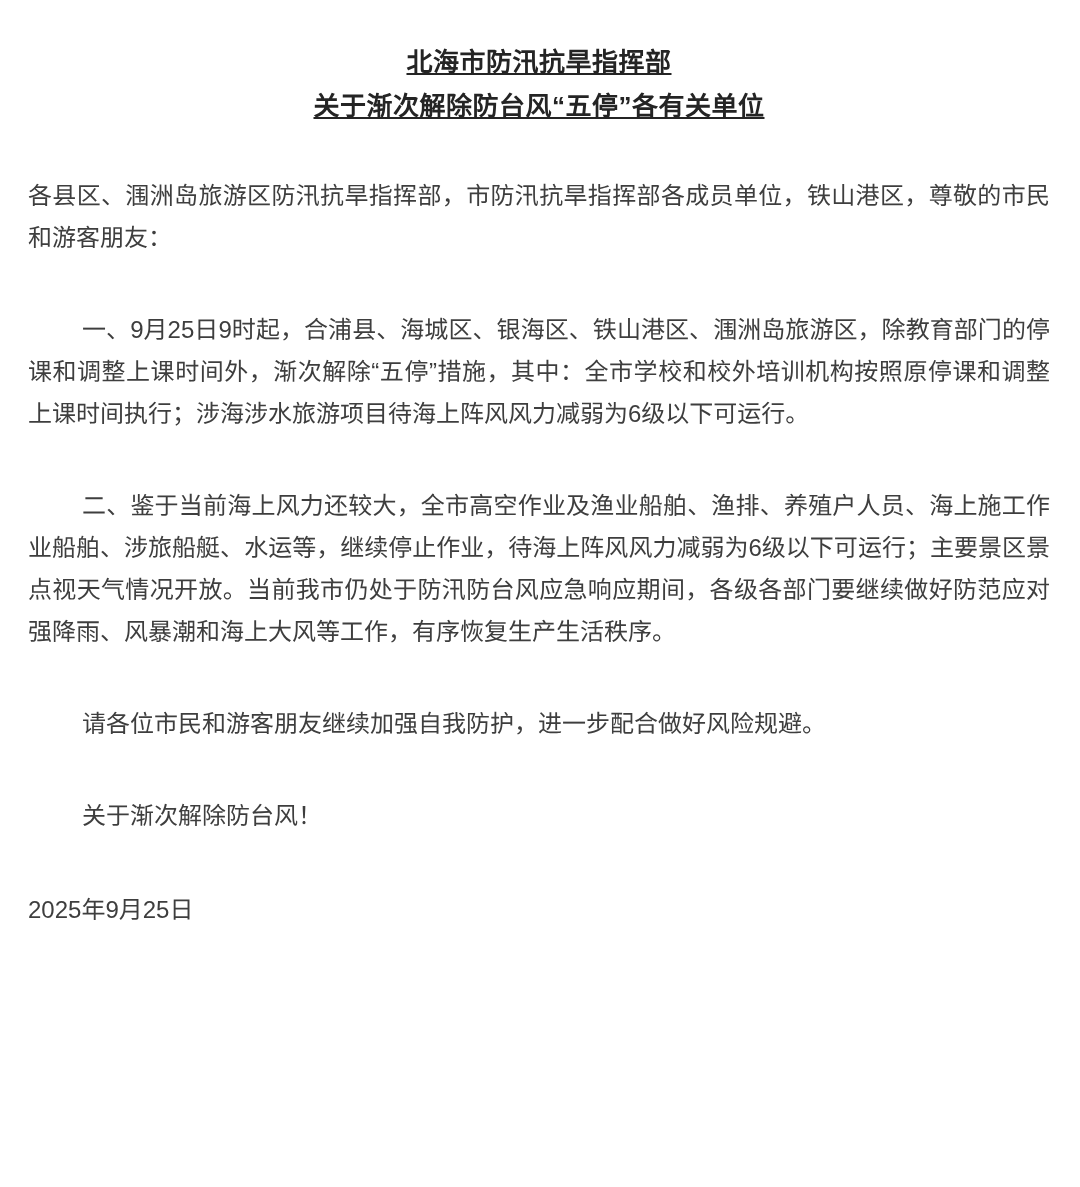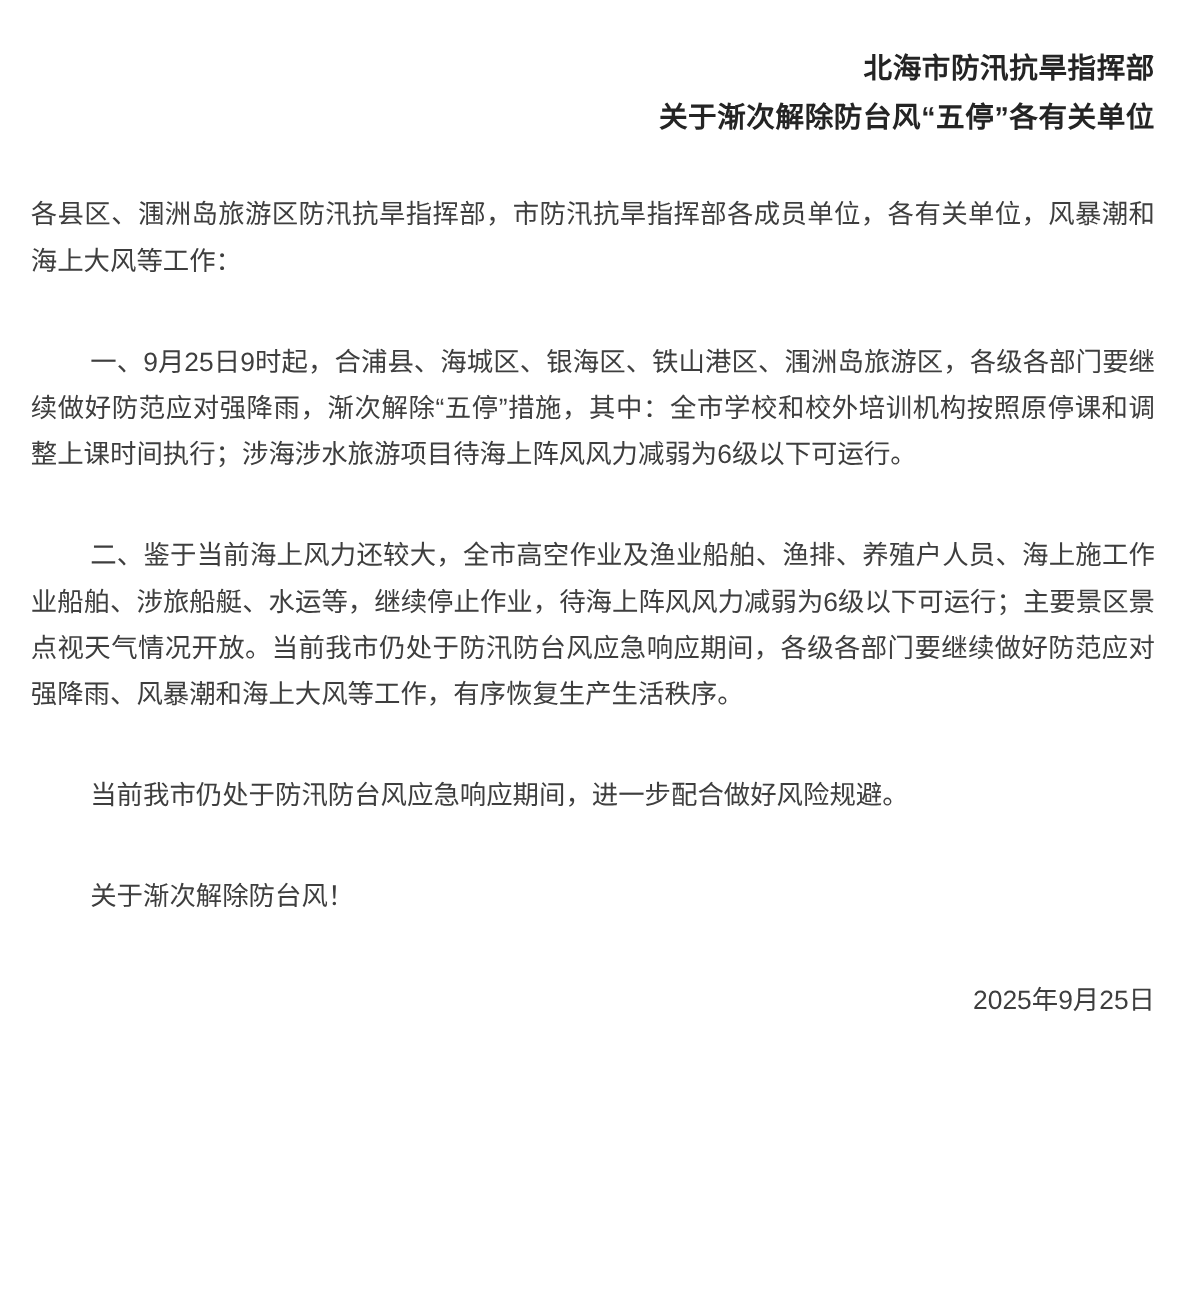--- a/index.html
+++ b/index.html
@@ -15,65 +15,65 @@
   }
   .doc {
     box-sizing: border-box;
     width: 1080px;
     padding: 40px 30px 0 28px;
   }
   .title-line {
     font-size: 26px;
     font-weight: 700;
     line-height: 44px;
-    text-align: right;
+    text-align: center;
     color: #242424;
     letter-spacing: 0.5px;
+    text-decoration: underline;
   }
   .para {
     margin: 50px 0 0 0;
     font-size: 24px;
     line-height: 42px;
     color: #3e3e3e;
     text-align: justify;
     word-break: break-all;
   }
   .para.first {
     margin-top: 47px;
   }
   .para.indent {
     text-indent: 54px;
   }
   .date-line {
     margin: 52px 0 0 0;
     font-size: 24px;
     line-height: 42px;
     color: #3e3e3e;
-    text-align: right;
   }
 </style>
 </head>
 <body>
 
 <div class="doc">
 
   <header>
     <div class="title-line">北海市防汛抗旱指挥部</div>
     <div class="title-line">关于渐次解除防台风“五停”各有关单位</div>
   </header>
 
   <main>
-    <p class="para first">各县区、涠洲岛旅游区防汛抗旱指挥部，市防汛抗旱指挥部各成员单位，各有关单位，风暴潮和海上大风等工作：</p>
+    <p class="para first">各县区、涠洲岛旅游区防汛抗旱指挥部，市防汛抗旱指挥部各成员单位，铁山港区，尊敬的市民和游客朋友：</p>
 
 
-    <p class="para indent">一、9月25日9时起，合浦县、海城区、银海区、铁山港区、涠洲岛旅游区，各级各部门要继续做好防范应对强降雨，渐次解除“五停”措施，其中：全市学校和校外培训机构按照原停课和调整上课时间执行；涉海涉水旅游项目待海上阵风风力减弱为6级以下可运行。</p>
+    <p class="para indent">一、9月25日9时起，合浦县、海城区、银海区、铁山港区、涠洲岛旅游区，除教育部门的停课和调整上课时间外，渐次解除“五停”措施，其中：全市学校和校外培训机构按照原停课和调整上课时间执行；涉海涉水旅游项目待海上阵风风力减弱为6级以下可运行。</p>
 
     <p class="para indent">二、鉴于当前海上风力还较大，全市高空作业及渔业船舶、渔排、养殖户人员、海上施工作业船舶、涉旅船艇、水运等，继续停止作业，待海上阵风风力减弱为6级以下可运行；主要景区景点视天气情况开放。当前我市仍处于防汛防台风应急响应期间，各级各部门要继续做好防范应对强降雨、风暴潮和海上大风等工作，有序恢复生产生活秩序。</p>
 
-    <p class="para indent">当前我市仍处于防汛防台风应急响应期间，进一步配合做好风险规避。</p>
+    <p class="para indent">请各位市民和游客朋友继续加强自我防护，进一步配合做好风险规避。</p>
 
     <p class="para indent">关于渐次解除防台风！</p>
   </main>
 
   <footer>
     <p class="date-line">2025年9月25日</p>
   </footer>
 
 </div>
 

